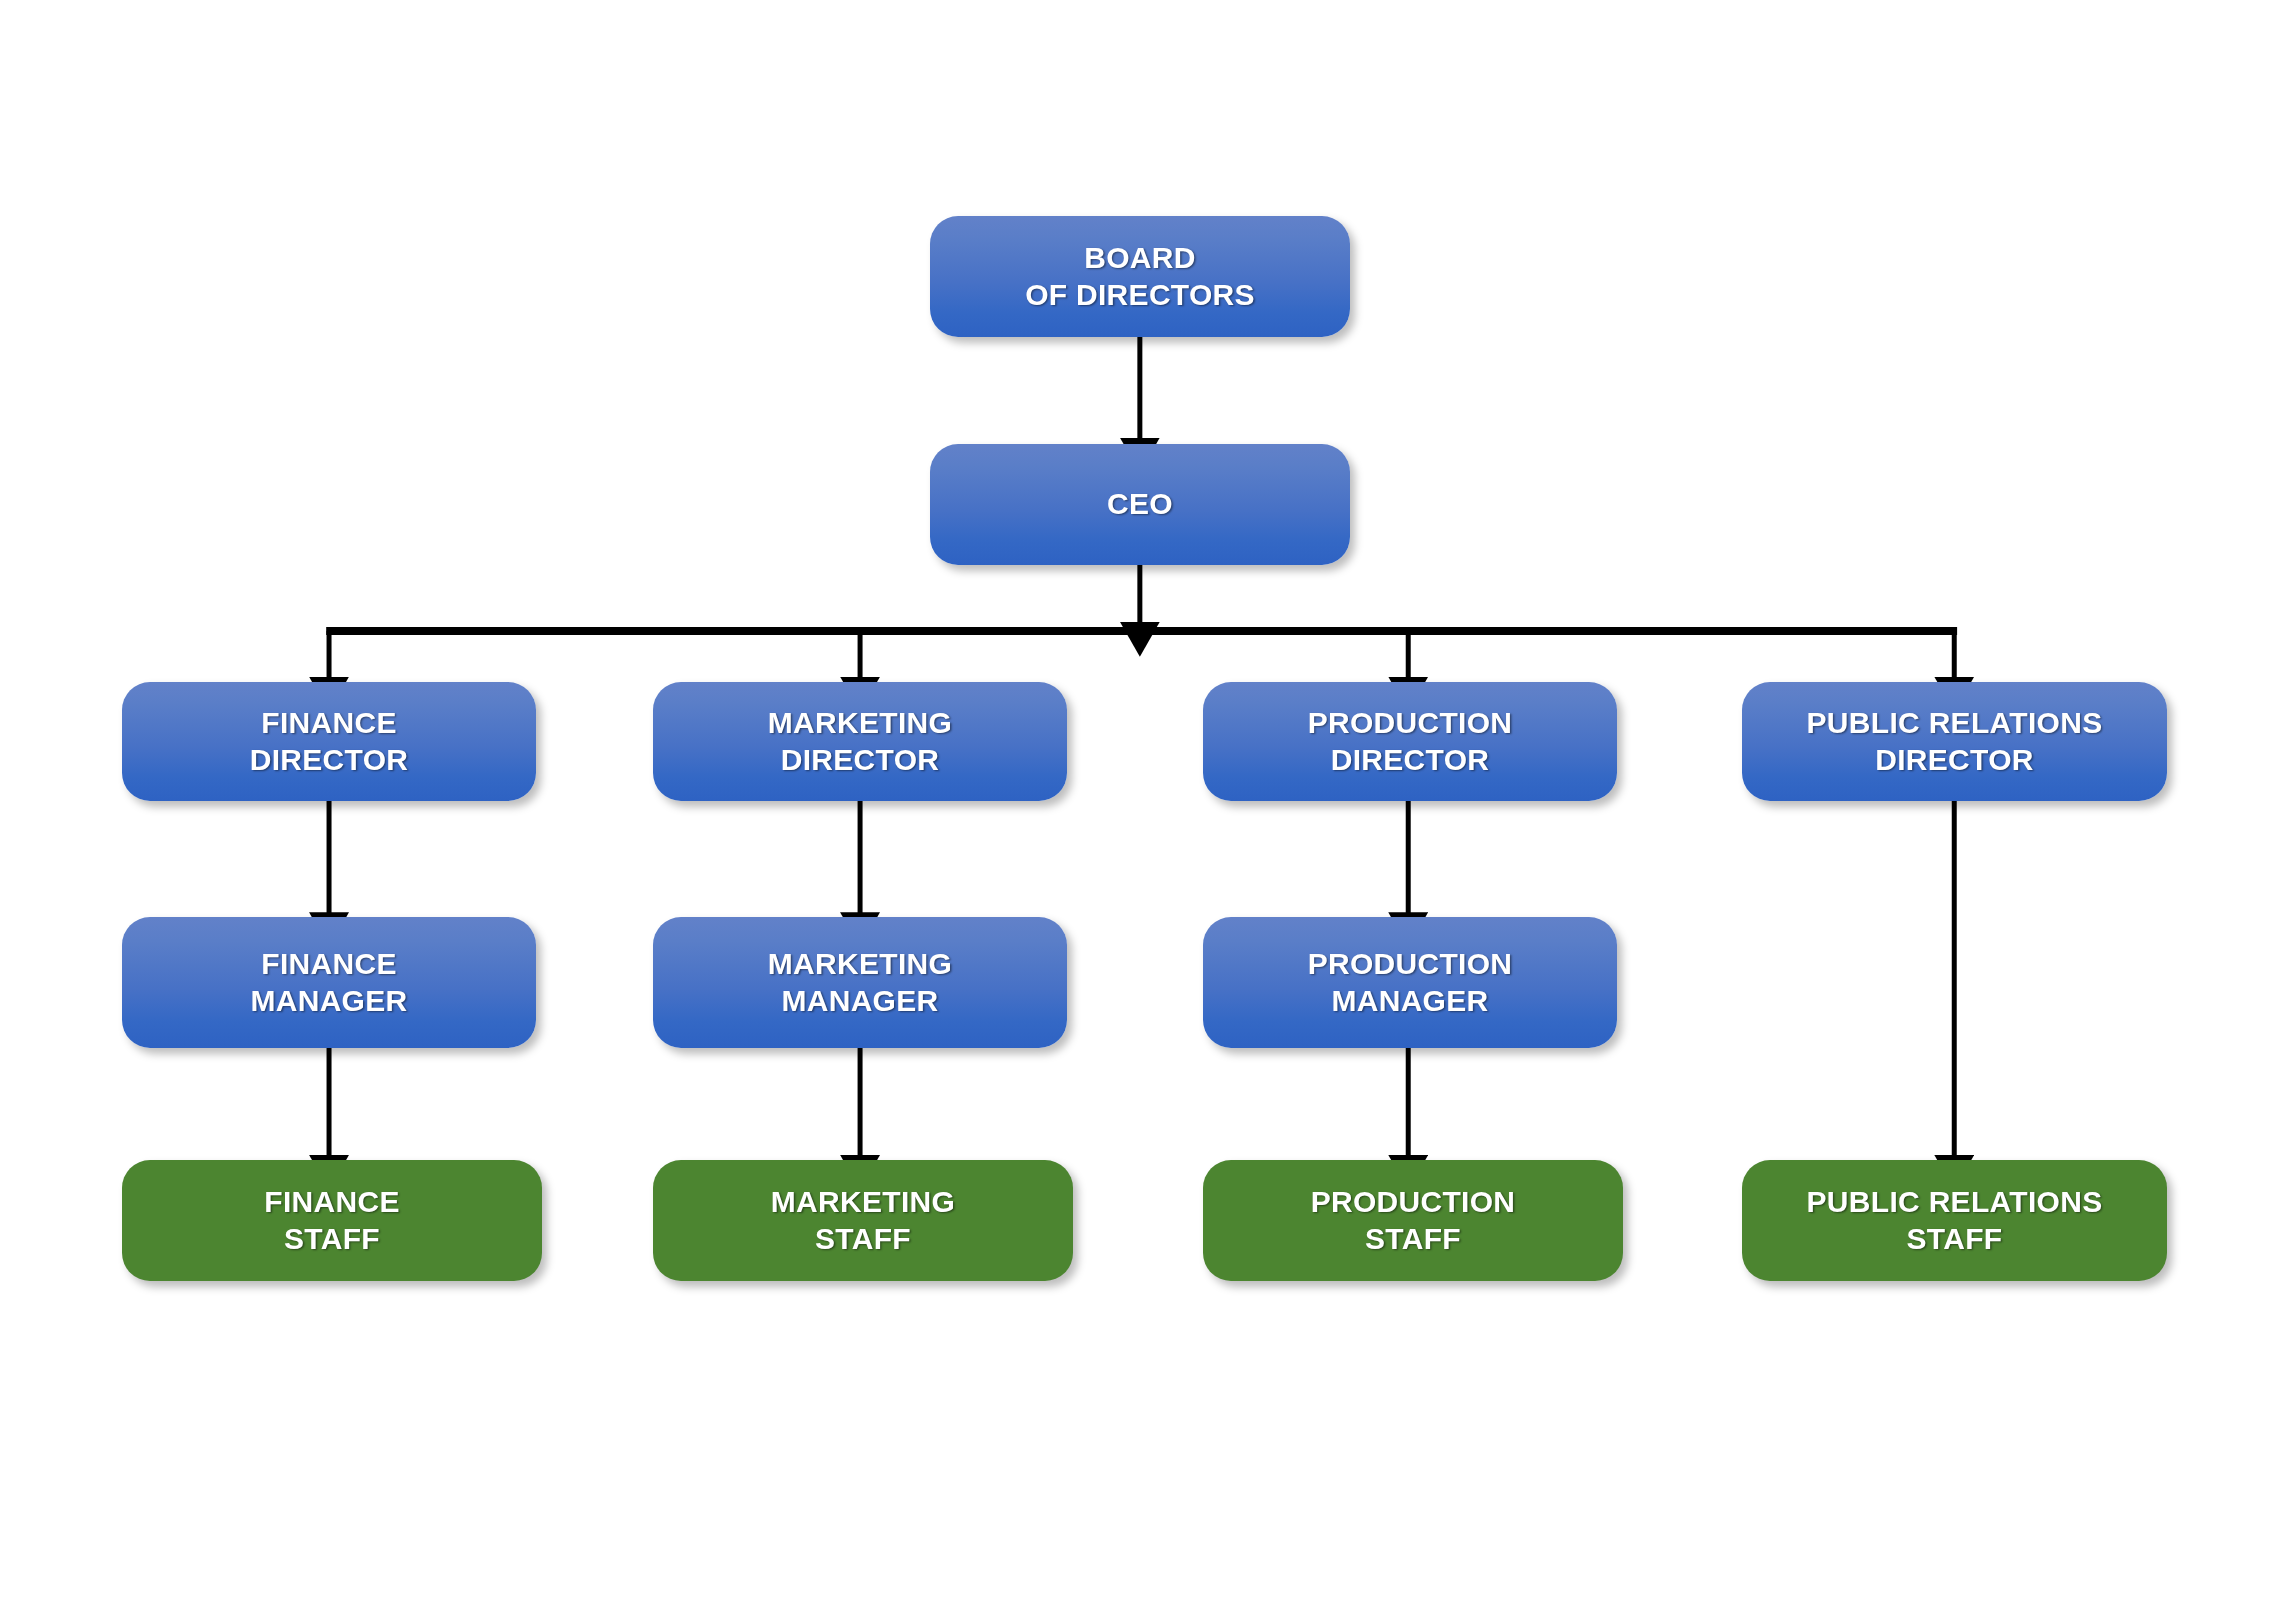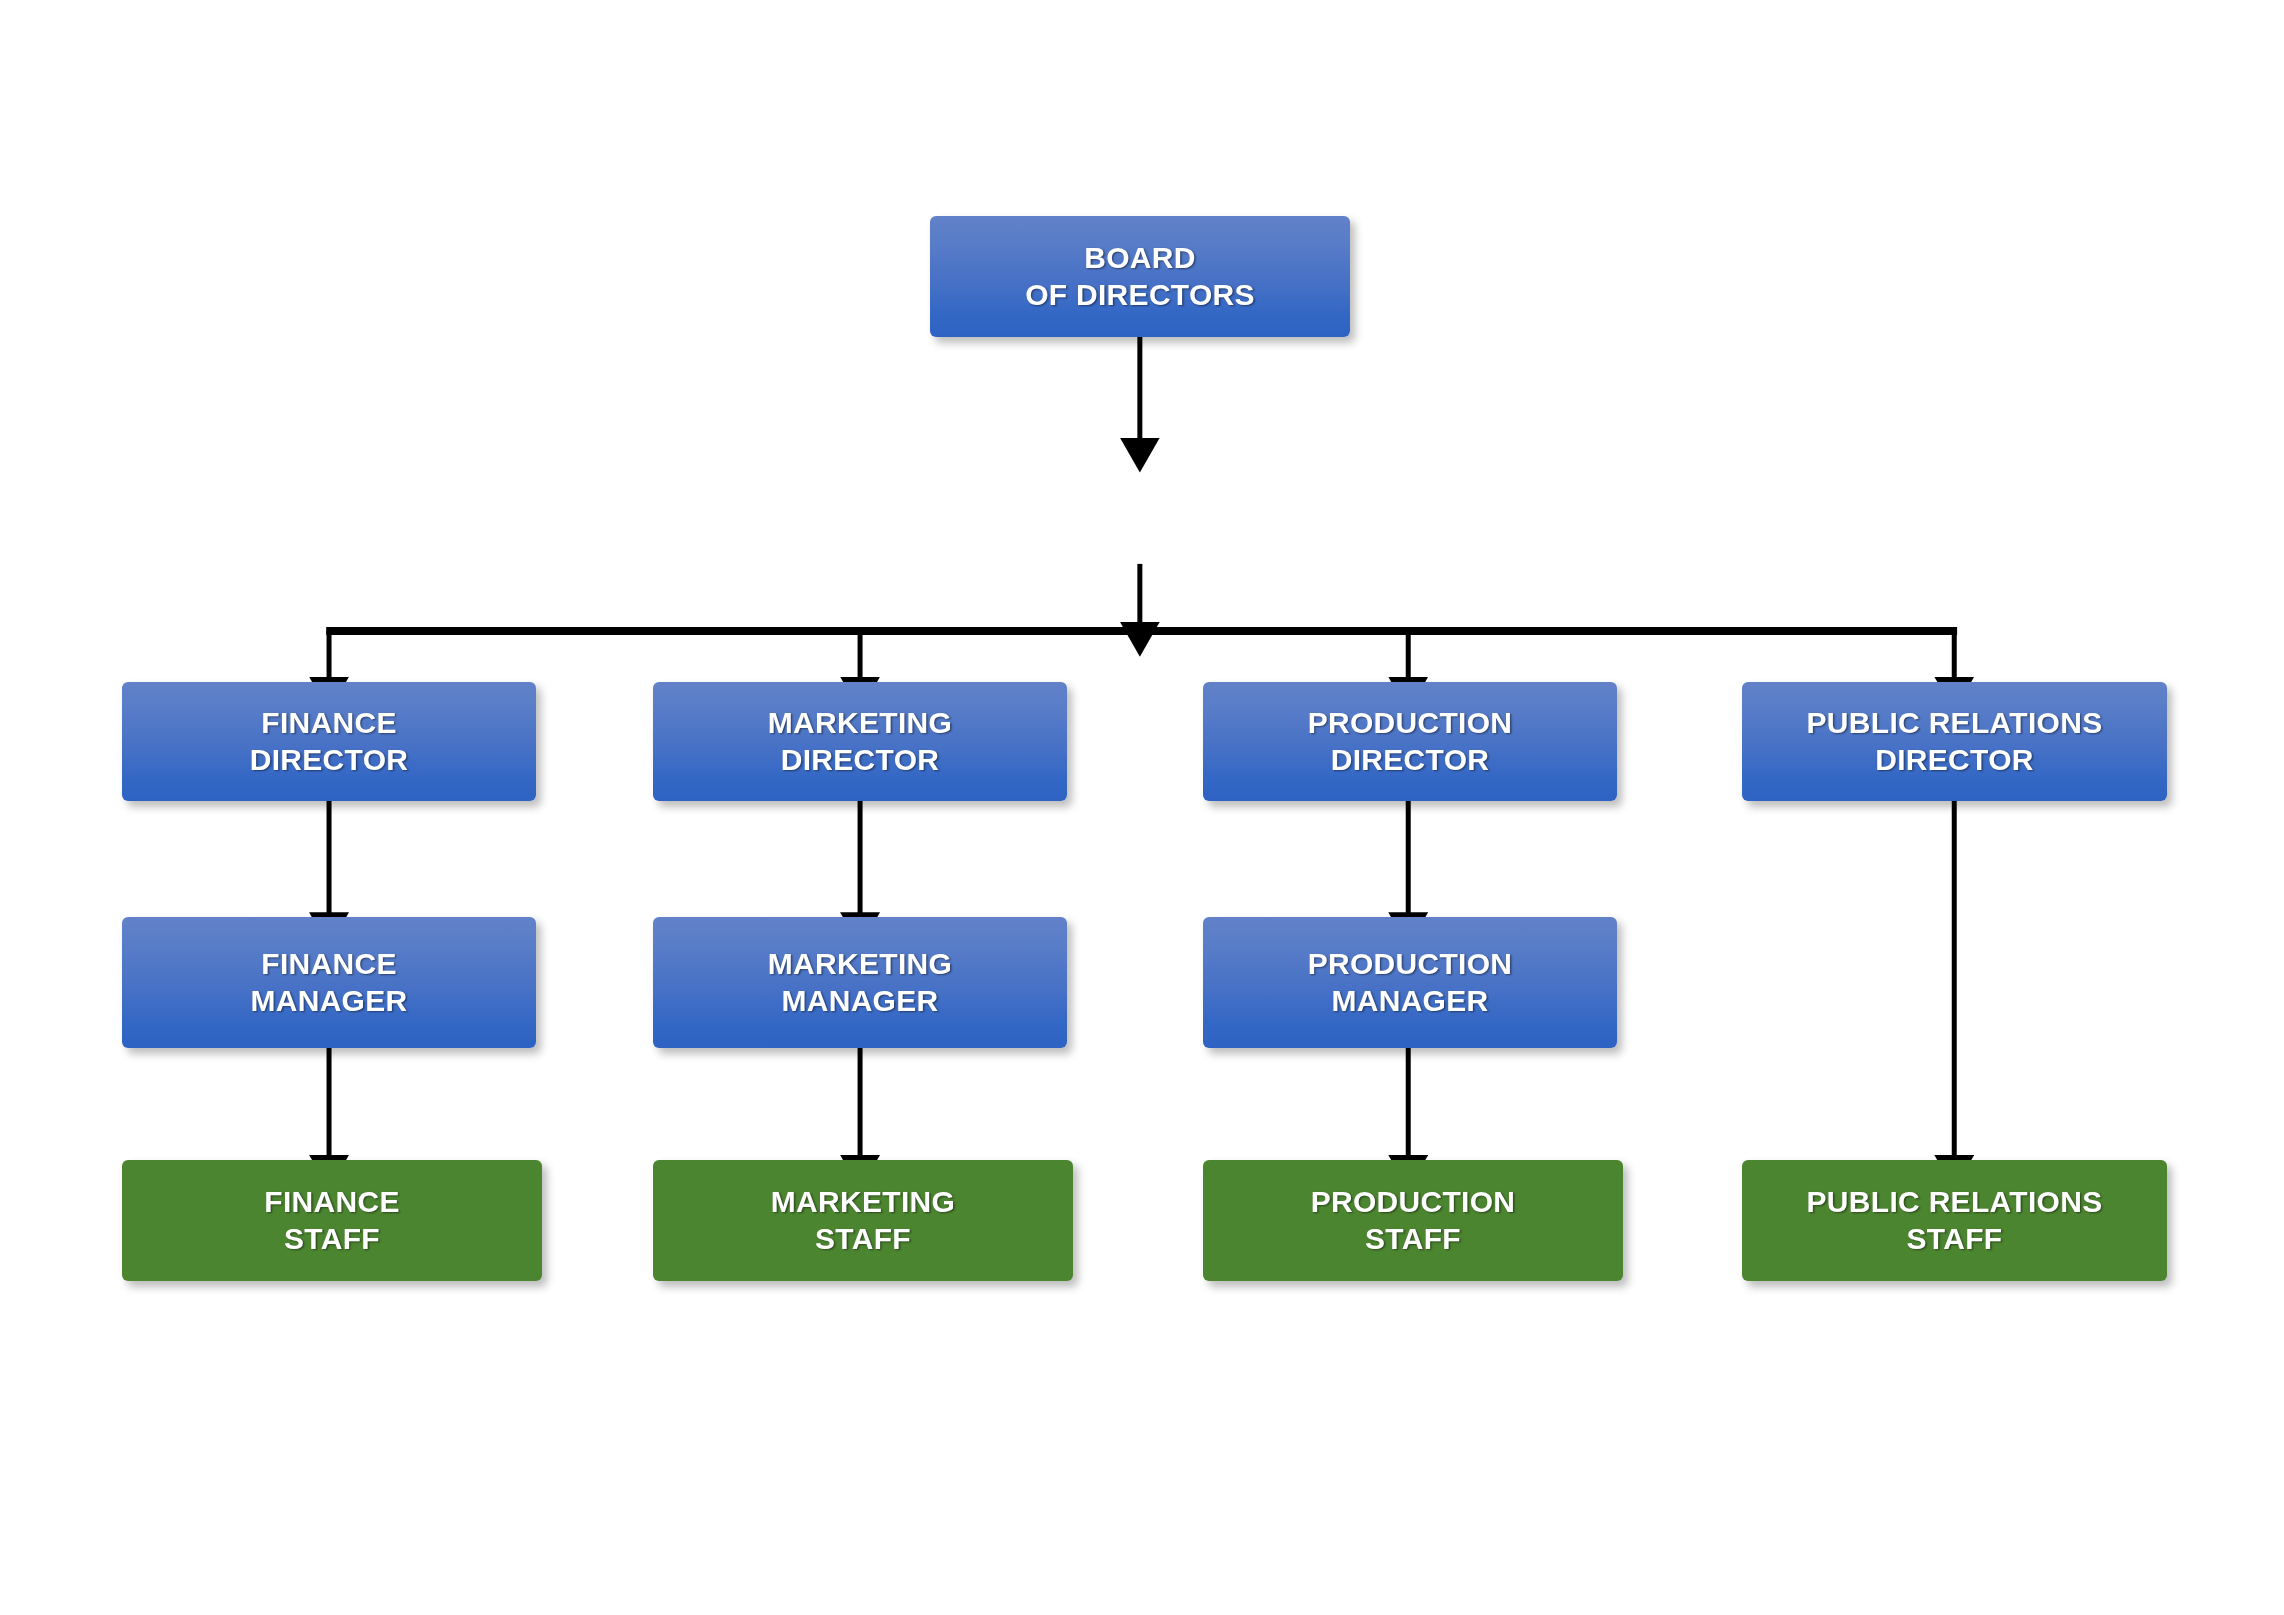--- a/index.html
+++ b/index.html
@@ -32,21 +32,21 @@
     width: 2284px;
     height: 1616px;
     z-index: 1;
   }
 
   
   .node {
     position: absolute;
     z-index: 2;
     box-sizing: border-box;
-    border-radius: 6px;
+    border-radius: 28px;
     display: flex;
     align-items: center;
     justify-content: center;
     text-align: center;
     color: #ffffff;
     font-weight: bold;
     letter-spacing: 0.3px;
     line-height: 1.22;
     text-shadow: 1.4px 1.4px 2.1px rgba(0,0,0,0.45);
     box-shadow: 5px 5.7px 8.6px rgba(0,0,0,0.26);
@@ -110,20 +110,23 @@
     <line x1="1973" y1="1468" x2="1973" y2="1625" stroke="#000000" stroke-width="7" marker-end="url(#arrowhead)"></line>
 
     <line x1="2738" y1="1122" x2="2738" y2="1625" stroke="#000000" stroke-width="7" marker-end="url(#arrowhead)"></line>
   </svg>
 
   <div class="node blue row-board" style="left:930px; top:216px; width:420px; height:121px;">
     <span class="label">BOARD
 OF DIRECTORS</span>
   </div>
 
+  <div class="node blue row-ceo" style="left:930px; top:444px; width:420px; height:121px;">
+    <span class="label">CEO</span>
+  </div>
 
   <div class="node blue row-dir" style="left:122px; top:682px; width:414px; height:119px;">
     <span class="label">FINANCE
 DIRECTOR</span>
   </div>
 
   <div class="node blue row-dir" style="left:653px; top:682px; width:414px; height:119px;">
     <span class="label">MARKETING
 DIRECTOR</span>
   </div>

